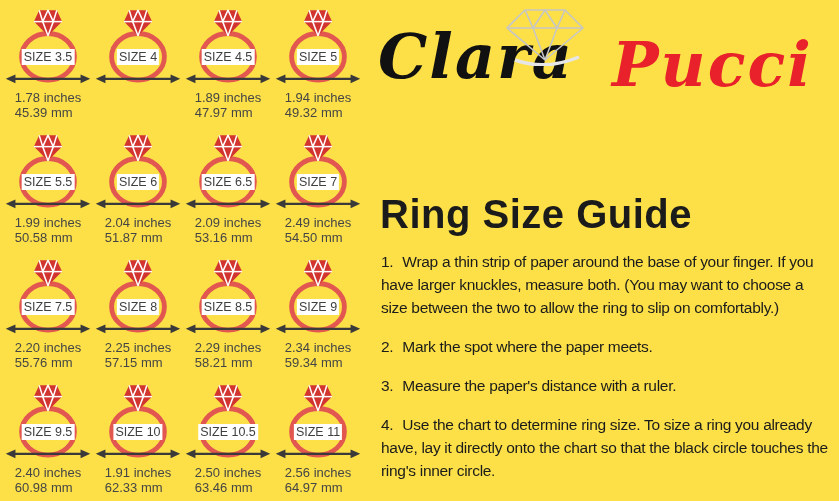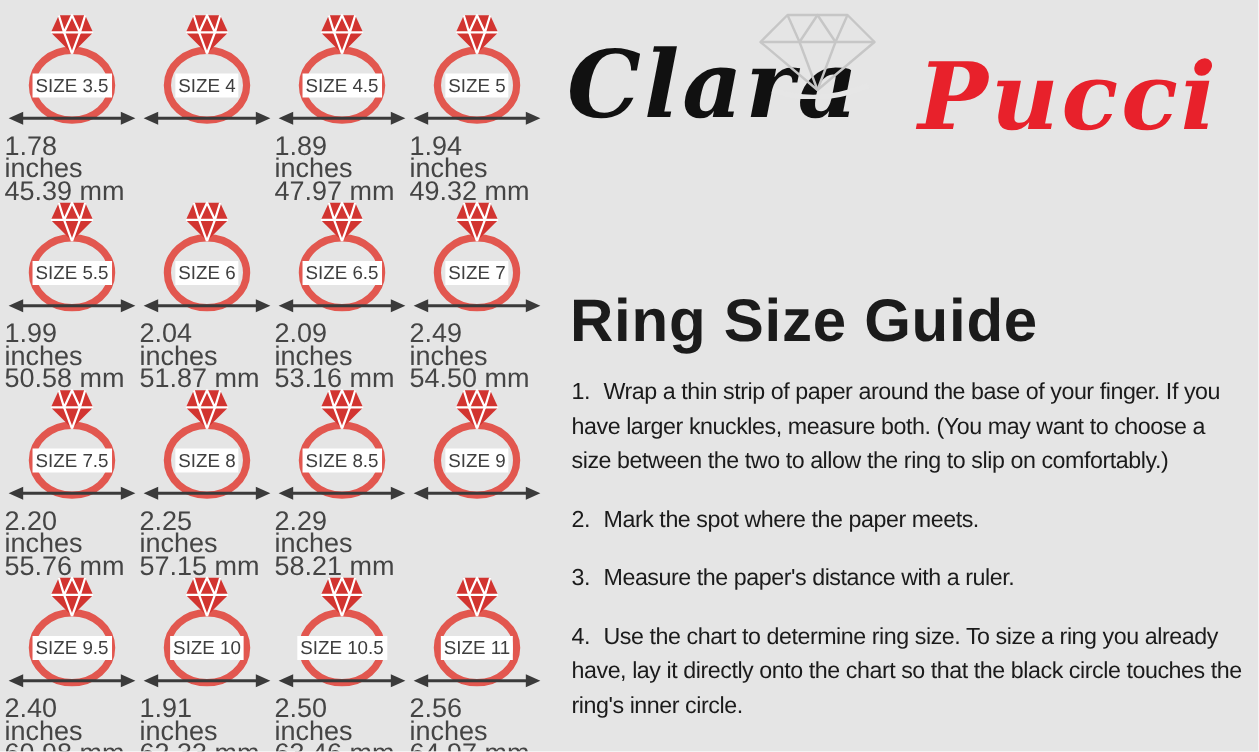--- a/index.html
+++ b/index.html
@@ -11,21 +11,21 @@
     --body-text:#1b1b1b;
     --logo-black:#111111;
     --logo-red:#e8212b;
     --diamond-grey:#c6c6c6;
   }
   *{margin:0;padding:0;box-sizing:border-box;}
   html,body{background:#ffffff;}
   .page{
     position:relative;
     width:839px;height:501px;
-    background:#e5e5e5;
+    background:#fde047;
     overflow:hidden;
     font-family:"Liberation Sans", sans-serif;
   }
   
   .ring-grid{
     position:absolute;left:3px;top:4px;
     display:grid;
     grid-template-columns:repeat(4,90px);
     grid-auto-rows:125px;
   }
@@ -41,21 +41,21 @@
     background:#ffffff;
     font-size:12.5px;line-height:16px;color:var(--label-text);
     padding:0 2px;white-space:nowrap;
   }
   .meas{
     position:absolute;top:86px;left:0;right:0;
     text-align:center;
   }
   .meas-inner{
     display:inline-block;text-align:left;
-    font-size:18px;line-height:15px;color:var(--meas-text);
+    font-size:13px;line-height:15px;color:var(--meas-text);
   }
   
   .logo{position:absolute;left:378px;top:4px;width:455px;height:100px;}
   .logo-word{
     position:absolute;
     font-family:"DejaVu Serif", serif;
     font-style:italic;font-weight:bold;
     font-size:62px;line-height:1;letter-spacing:2px;
     white-space:nowrap;
   }
@@ -362,20 +362,26 @@
         <line class="gem-line" x1="44" y1="20" x2="50" y2="36"></line>
         <line class="gem-line" x1="56" y1="20" x2="50" y2="36"></line>
       </g>
       <g class="arrow">
         <line x1="11" y1="85" x2="89" y2="85"></line>
         <polygon points="2,85 13,80 13,90"></polygon>
         <polygon points="98,85 87,80 87,90"></polygon>
       </g>
     </svg>
     <span class="size-label">SIZE 9</span>
+    <div class="meas">
+      <div class="meas-inner">
+        <div>2.34 inches</div>
+        <div>59.34 mm</div>
+      </div>
+    </div>
   </div>
 
   <div class="cell">
     <svg class="ring-svg" width="88" height="81" viewBox="0 0 100 92" aria-hidden="true">
       <ellipse class="band" cx="50" cy="60" rx="30" ry="26.5"></ellipse>
       <g>
         <polygon class="gem-fill" points="34,20 40,7 60,7 66,20 50,36"></polygon>
         <polyline class="gem-line" points="40,7 44,20 50,7 56,20 60,7"></polyline>
         <line class="gem-line" x1="34" y1="20" x2="66" y2="20"></line>
         <line class="gem-line" x1="44" y1="20" x2="50" y2="36"></line>

